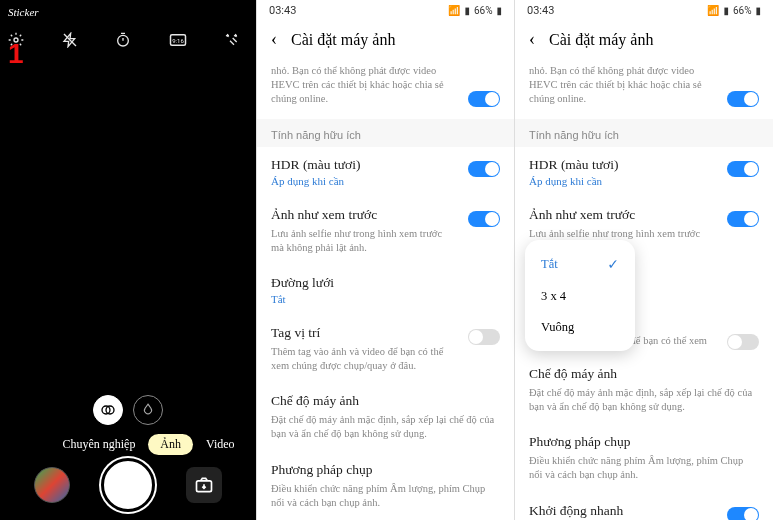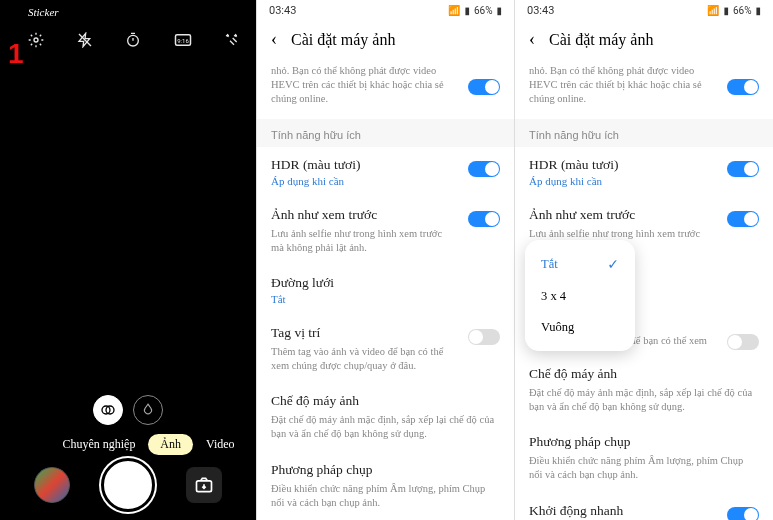--- a/index.html
+++ b/index.html
@@ -10,21 +10,21 @@
     height: 520px;
     overflow: hidden;
     display: flex;
   }
   .screen {
     height: 520px;
     position: relative;
     background: #fff;
     border-right: 1px solid #ddd;
   }
-  .screen1 { width: 257px; background: #000; color: #fff; padding-left: 20px; }
+  .screen1 { width: 257px; background: #000; color: #fff; }
   .screen2 { width: 258px; }
   .screen3 { width: 258px; border-right: none; }
 
   
   .sticker-label { font-size: 11px; padding: 6px 8px; font-style: italic; font-family: cursive; }
   .camera-toprow {
     display: flex;
     justify-content: space-between;
     padding: 8px 16px 8px 8px;
     align-items: center;
@@ -68,21 +68,21 @@
   .status-bar {
     display: flex; justify-content: space-between; align-items: center;
     padding: 4px 12px; font-size: 11px; color: #333;
   }
   .status-right { display:flex; gap:4px; align-items:center; font-size:10px;}
   .header {
     display: flex; align-items: center; gap: 14px;
     padding: 8px 14px; font-size: 16px; font-family: cursive;
   }
   .back-arrow { font-size: 18px; }
-  .hevc-block { padding: 6px 14px 12px; display:flex; gap:10px; align-items:center; }
+  .hevc-block { padding: 6px 14px 12px; display:flex; gap:10px; align-items:flex-end; }
   .hevc-text { font-size: 10.5px; color: #888; font-family: cursive; line-height:1.35; flex:1; }
   .section-label { font-size: 11px; color: #888; padding: 10px 14px 6px; font-family: Liberation Sans, sans-serif; background:#f7f7f7; }
   .setting-item {
     padding: 10px 14px; display: flex; gap: 20px; align-items: flex-start; justify-content: center;
   }
   .setting-text { flex: 1; }
   .setting-title { font-size: 13.5px; font-family: cursive; color: #222; }
   .setting-desc { font-size: 10.5px; color: #888; font-family: cursive; line-height:1.35; margin-top:4px; }
   .setting-sub { font-size: 11px; color: #2e7cd6; font-family: cursive; margin-top:2px; }
   .toggle {

